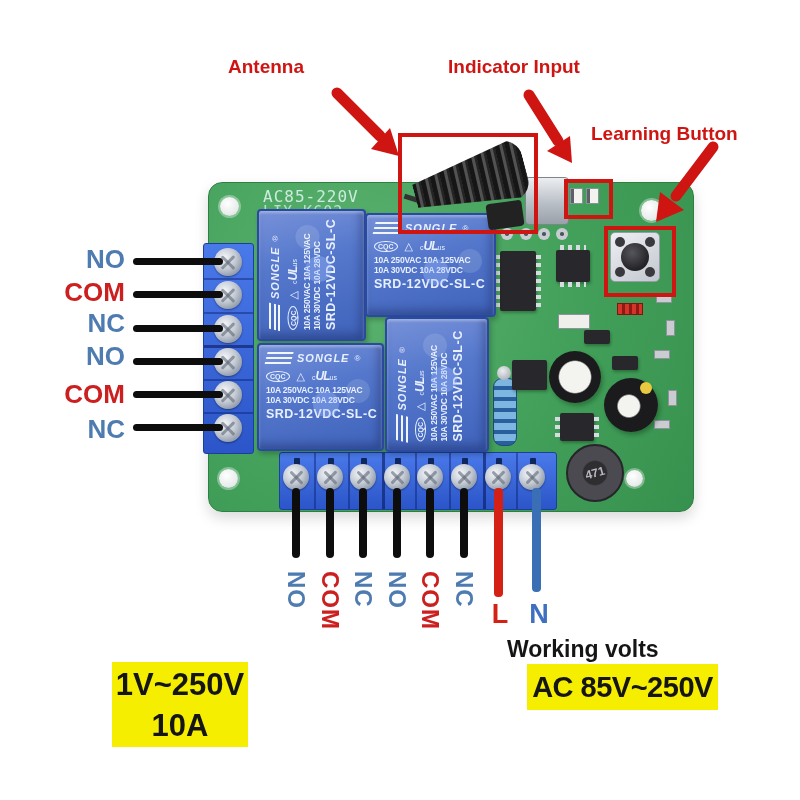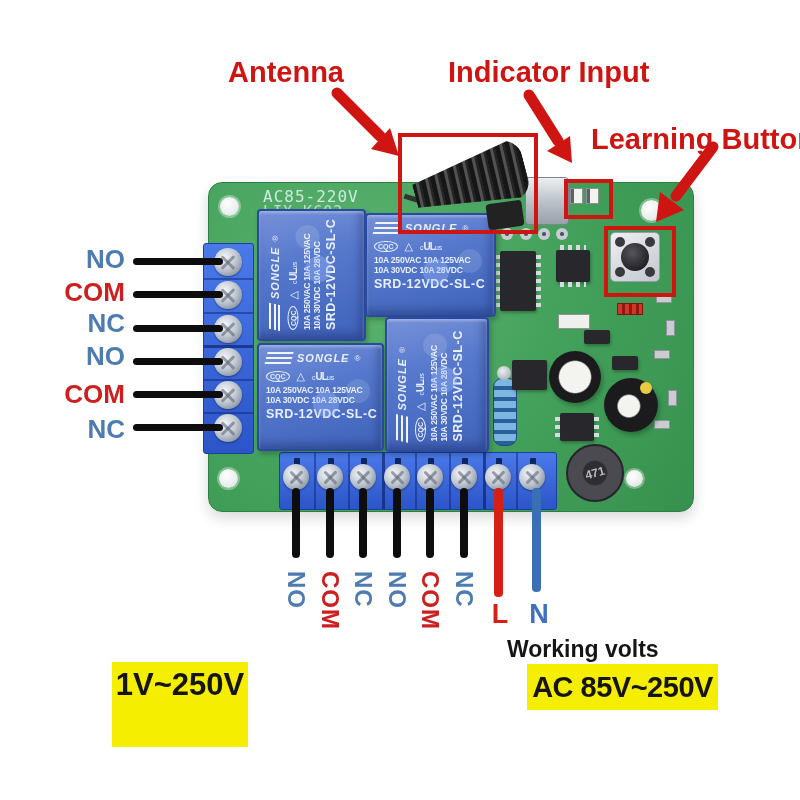--- a/index.html
+++ b/index.html
@@ -1,21 +1,21 @@
 <!DOCTYPE html>
 <html><head>
 <meta charset="utf-8">
 <style>
   html,body{margin:0;padding:0;background:#fff;}
   #canvas{position:relative;width:800px;height:800px;background:#ffffff;overflow:hidden;
     font-family:"Liberation Sans",sans-serif;}
   .abs{position:absolute;}
 
   
-  .ann-title{position:absolute;color:#cf1512;font-weight:bold;font-size:29px;letter-spacing:0;white-space:nowrap;}
+  .ann-title{position:absolute;color:#cf1512;font-weight:bold;font-size:19px;letter-spacing:0;white-space:nowrap;}
   .ann-rect{position:absolute;border:4px solid #cf1512;background:transparent;z-index:40;}
   #arrow-layer{position:absolute;left:0;top:0;z-index:41;pointer-events:none;}
 
   
   .pin-label{position:absolute;font-weight:bold;font-size:26px;white-space:nowrap;}
   .c-blue{color:#4f7cb0;} .c-red{color:#cc1f1f;}
   .wire-h{position:absolute;height:7px;border-radius:4px;background:#0d0d0d;z-index:30;}
   .wire-v{position:absolute;width:8px;border-radius:4px;background:#0d0d0d;z-index:30;}
   .wire-red{background:#d42015;width:9px;}
   .wire-blue{background:#3a6fb5;width:9px;}
@@ -55,21 +55,21 @@
   .relay-face::before{content:"";position:absolute;right:12px;top:34px;width:24px;height:24px;border-radius:50%;background:rgba(255,255,255,.13);}
   .relay-face::after{content:"";position:absolute;left:44%;top:44%;width:26px;height:26px;border-radius:50%;background:rgba(160,190,255,.35);}
   .rf-row1{display:flex;align-items:center;gap:5px;height:16px;}
   .stripes{display:inline-block;width:26px;height:13px;transform:skewX(-14deg);
     background:repeating-linear-gradient(180deg,#f0f5ff 0 2px,transparent 2px 5px);}
   .brand{font-size:11px;font-weight:bold;font-style:italic;letter-spacing:1px;}
   .reg{font-size:8px;}
   .rf-row2{display:flex;align-items:center;gap:7px;height:18px;margin-top:1px;}
   .cqc{font-size:7px;font-weight:bold;border:1px solid #e8efff;border-radius:50%;padding:1px 3px;}
   .tri{font-size:11px;}
-  .ulm{font-size:7px;} .ulm b{font-size:10px;letter-spacing:-1px;margin-top:29px;}
+  .ulm{font-size:7px;} .ulm b{font-size:12px;font-style:italic;letter-spacing:-1px;margin-top:29px;}
   .rf-rate{font-size:8.5px;font-weight:bold;line-height:10px;white-space:nowrap;letter-spacing:-0.2px;}
   .rf-model{font-size:12.5px;font-weight:bold;letter-spacing:.5px;margin-top:2px;white-space:nowrap;}
 
   
   .ic{position:absolute;background:#28282c;border-radius:2px;z-index:7;box-shadow:1px 2px 3px rgba(0,20,0,.3);}
   .ic.pins-lr::before,.ic.pins-lr::after{content:"";position:absolute;top:4px;bottom:4px;width:5px;
     background:repeating-linear-gradient(180deg,#d8dce2 0 4px,transparent 4px 8px);}
   .ic.pins-lr::before{left:-5px;} .ic.pins-lr::after{right:-5px;}
   .ic.pins-tb::before,.ic.pins-tb::after{content:"";position:absolute;left:4px;right:4px;height:5px;
     background:repeating-linear-gradient(90deg,#d8dce2 0 4px,transparent 4px 8px);}
@@ -327,19 +327,20 @@
   <div class="vlabel c-blue" style="left:349px;top:571px;width:28px;text-align:center;">NC</div>
   <div class="vlabel c-blue" style="left:383px;top:571px;width:28px;text-align:center;">NO</div>
   <div class="vlabel c-red" style="left:416px;top:571px;width:28px;text-align:center;">COM</div>
   <div class="vlabel c-blue" style="left:450px;top:571px;width:28px;text-align:center;">NC</div>
 
   <div class="plabel" style="left:487px;top:599px;width:26px;text-align:center;color:#d42015;">L</div>
   <div class="plabel" style="left:523px;top:599px;width:32px;text-align:center;color:#3f6fc0;">N</div>
 
   <div id="io-box" class="spec-box">
     <div style="margin-top:2px;">1V~250V</div>
+    <div>10A</div>
   </div>
   <div class="spec-title" style="left:507px;top:636px;">Working volts</div>
   <div id="working-box" class="spec-box">
     <span>AC 85V~250V</span>
   </div>
 
 </div>
 
 </body></html>

